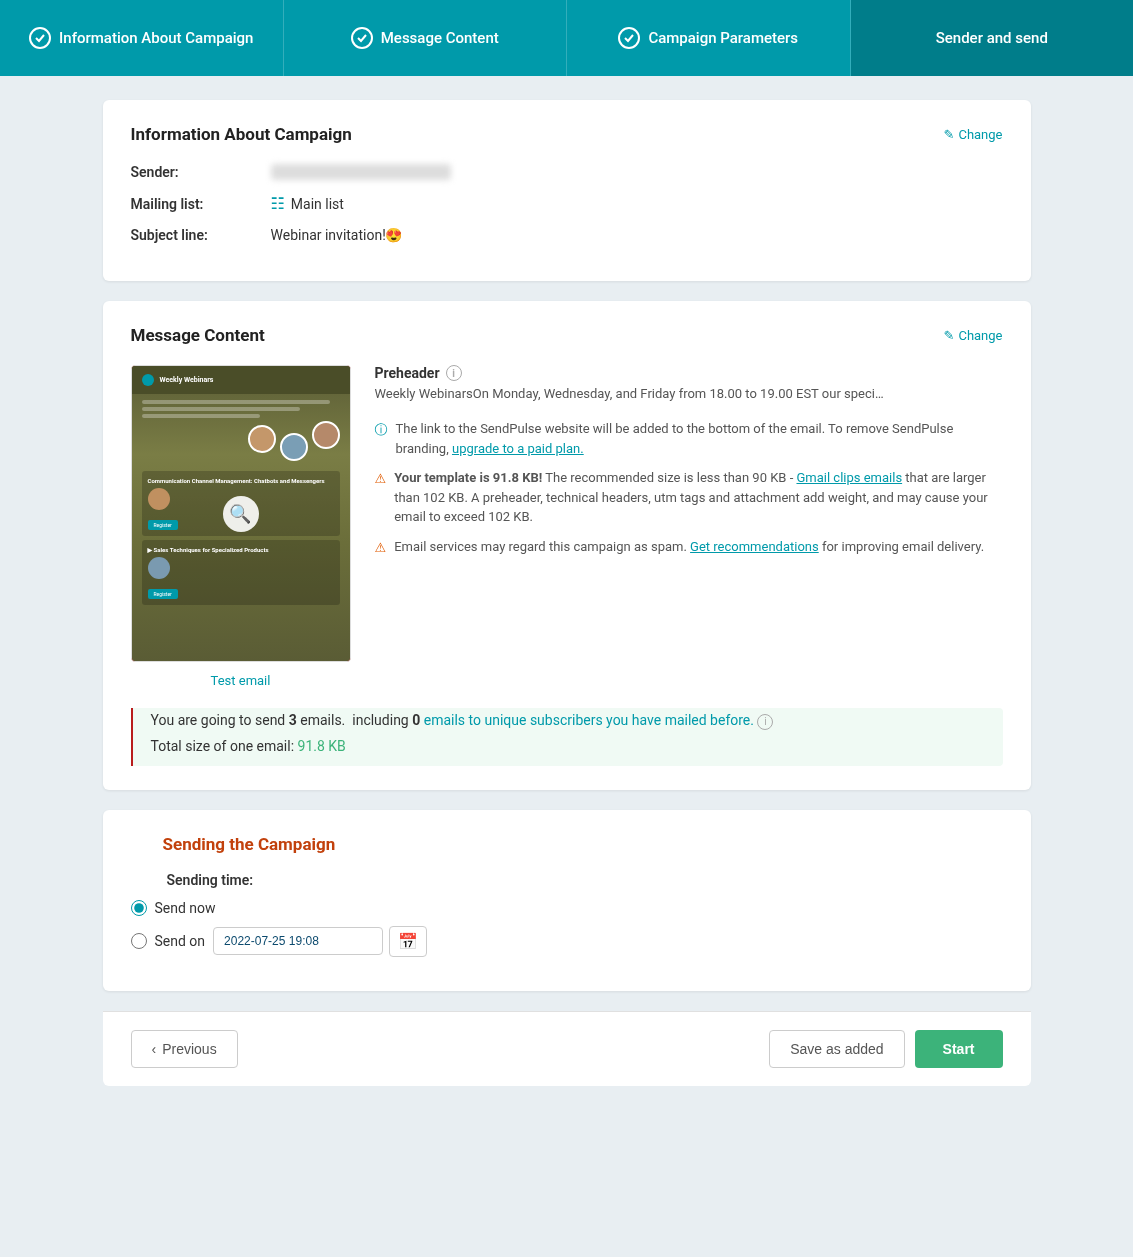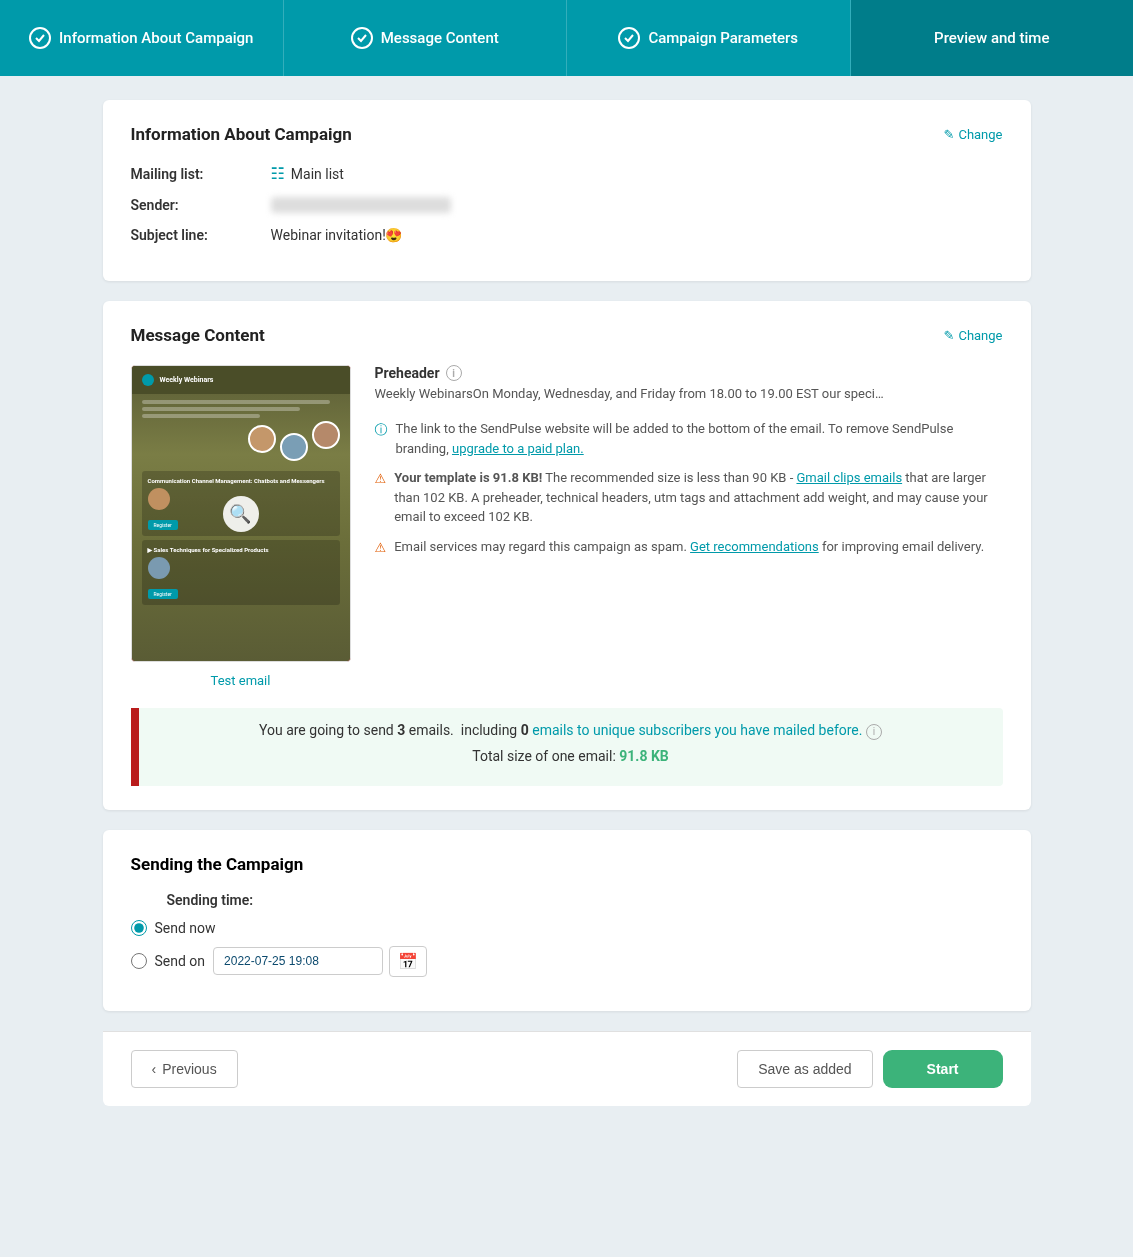--- a/index.html
+++ b/index.html
@@ -292,42 +292,42 @@
     .alert-icon {
       flex-shrink: 0;
       margin-top: 1px;
     }
     .alert-icon.info { color: #009aaa; }
     .alert-icon.warn { color: #e05a00; }
     .alert-link { color: #009aaa; text-decoration: underline; cursor: pointer; }
 
     
     .stats-box {
-      border-left: 8px solid #b91c1c;
+      border-left: 2px solid #b91c1c;
       background: #f0faf4;
-      padding: 14px 18px;
+      padding: 4px 18px;
       border-radius: 0 4px 4px 0;
       margin-top: 4px;
-      text-align: center;
     }
     .stats-line {
       font-size: 14px;
       color: #333;
       margin-bottom: 8px;
     }
     .stats-line strong { color: #333; font-weight: 700; }
     .stats-link { color: #009aaa; text-decoration: none; cursor: pointer; }
-    .size-value { color: #3cb37a; font-weight: 700; }
+    .size-value { color: #3cb37a; font-weight: 400; }
 
     
     .section-title {
       font-size: 17px;
       font-weight: 700;
-      color: #000000;
+      color: #c2410c;
       margin-bottom: 18px;
+      margin-left: 32px;
     }
     .sending-time-label {
       font-weight: 600;
       color: #333;
       margin-bottom: 12px;
       margin-left: 36px;
     }
     .radio-row {
       display: flex;
       align-items: center;
@@ -417,22 +417,22 @@
       border-radius: 4px;
       padding: 10px 20px;
       font-size: 14px;
       color: #555;
       cursor: pointer;
     }
     .btn-start {
       background: #3cb37a;
       color: #fff;
       border: none;
-      border-radius: 9px;
-      padding: 10px 44px;
+      border-radius: 4px;
+      padding: 10px 28px;
       font-size: 14px;
       font-weight: 600;
       cursor: pointer;
     }
   </style>
 </head>
 <body>
 
 <nav class="top-nav">
   <div class="nav-step">
@@ -453,47 +453,47 @@
   </div>
   <div class="nav-step">
     <span class="check-icon">
       <svg viewBox="0 0 12 12" fill="none" stroke="#fff" stroke-width="2">
         <polyline points="2,6 5,9 10,3"></polyline>
       </svg>
     </span>
     <span>Campaign Parameters</span>
   </div>
   <div class="nav-step">
-    <span>Preview and time</span>
+    <span>Sender and send</span>
   </div>
 </nav>
 
 <div class="main-content">
 
   <div class="card">
     <div class="card-header">
       <h2 class="card-title">Information About Campaign</h2>
       <a class="change-link">
         <span>✎</span>
         <span>Change</span>
       </a>
     </div>
 
     <div class="info-row">
+      <span class="info-label">Sender:</span>
+      <span class="info-value">
+        <span class="sender-blur"></span>
+      </span>
+    </div>
+
+    <div class="info-row">
       <span class="info-label">Mailing list:</span>
       <span class="info-value">
         <span class="mailing-icon">☷</span>
         <span>Main list</span>
-      </span>
-    </div>
-
-    <div class="info-row">
-      <span class="info-label">Sender:</span>
-      <span class="info-value">
-        <span class="sender-blur"></span>
       </span>
     </div>
 
     <div class="info-row">
       <span class="info-label">Subject line:</span>
       <span class="info-value">Webinar invitation!😍</span>
     </div>
   </div>
 
   <div class="card">

